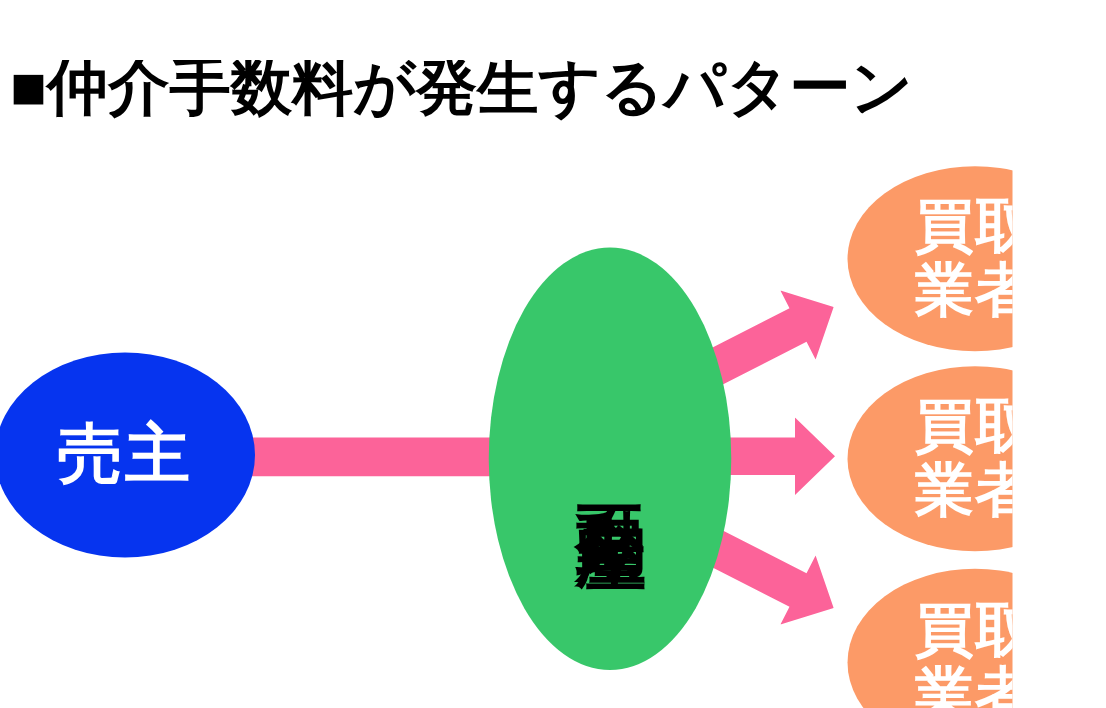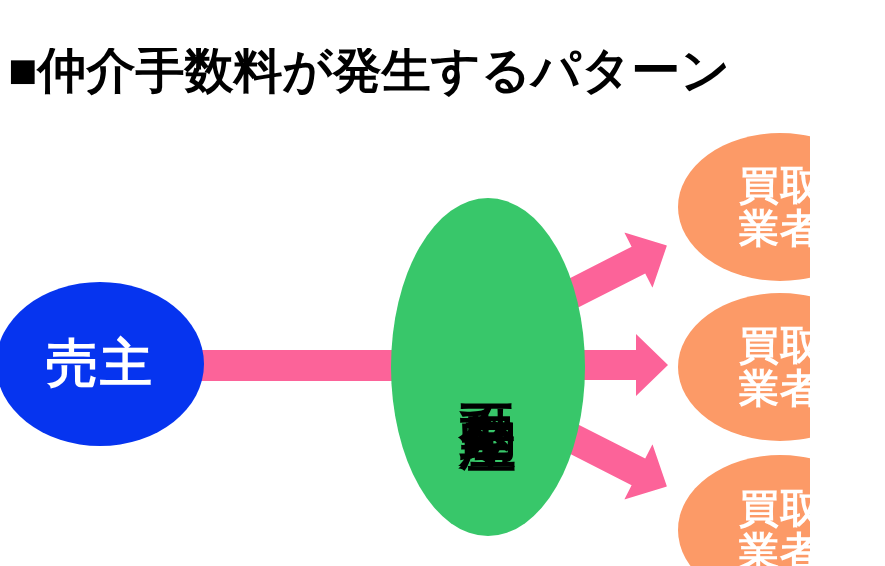--- a/index.html
+++ b/index.html
@@ -24,21 +24,21 @@
   .agent{
     left:391px;top:150px;width:194px;height:338px;
     background:#38c76a;color:#000000;
   }
   .agent .vtext{
     writing-mode:vertical-rl;text-orientation:upright;
     font-size:57px;font-weight:900;line-height:1;letter-spacing:4px;
   }
   .buyer{
     left:678px;width:204px;height:148px;
-    background:#fc9a67;color:#ffffff;font-size:40px;line-height:1.08;
+    background:#fc9a67;color:#ffffff;font-size:47px;line-height:1.08;
     text-align:center;white-space:pre-line;letter-spacing:1px;
   }
   .buyer-1{top:85px;}
   .buyer-2{top:245px;}
   .buyer-3{top:407px;height:150px;}
   .consult-bar{
     position:absolute;left:168px;top:302px;width:232px;height:31px;
     background:#fc6399;z-index:1;
   }
   .consult-label{

